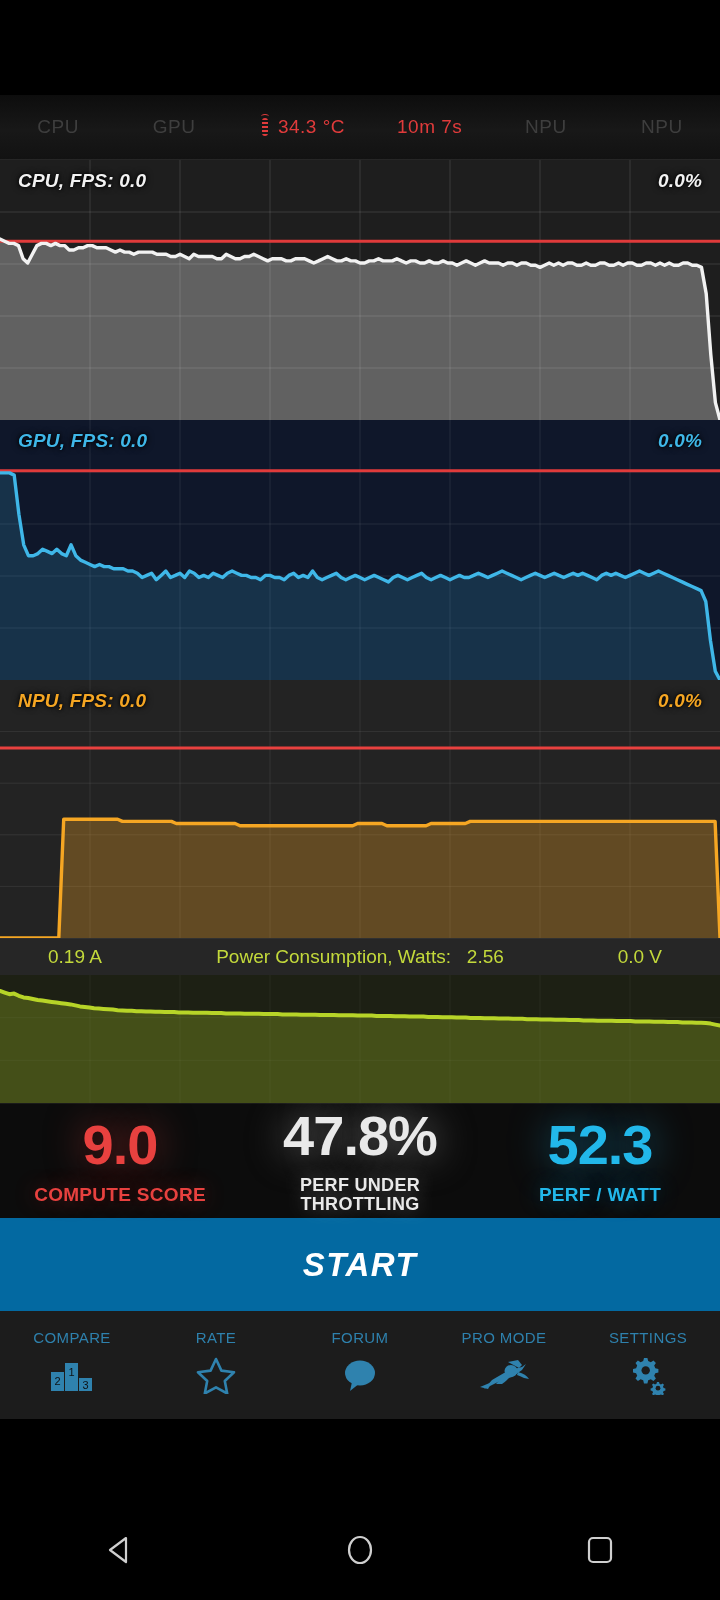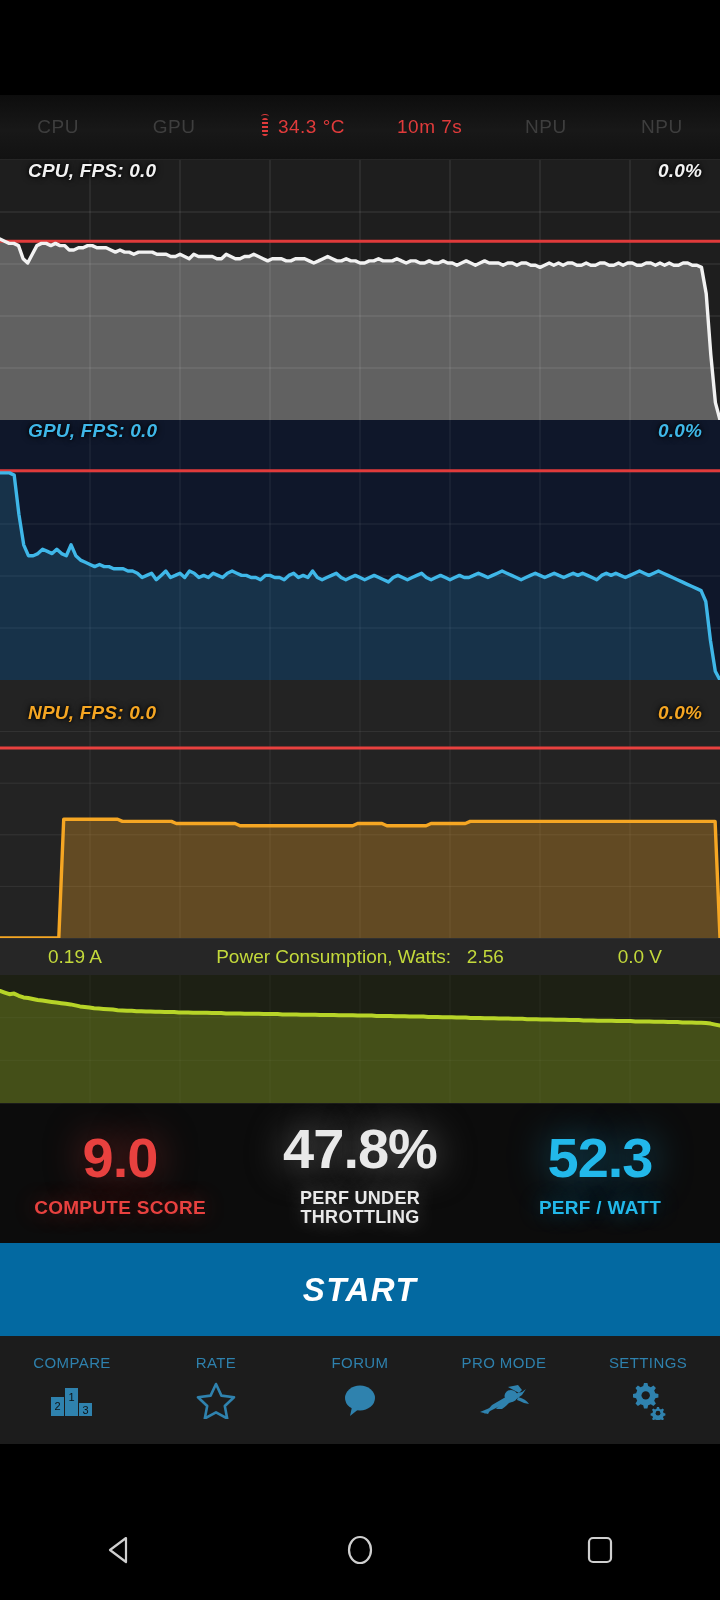--- a/index.html
+++ b/index.html
@@ -37,52 +37,52 @@
   }
   .thermo b{
     position:absolute; left:2px; top:-2px; width:8px; height:5px;
     border-top:1.5px solid #e03b3b; border-radius:50% 50% 0 0;
   }
 
   
   .graphs{ position:relative; }
   .graph{ position:relative; overflow:hidden; }
   .graph .hdr{
-    position:absolute; left:10px; right:0; top:0; height:42px;
-    display:flex; align-items:flex-start; justify-content:space-between;
+    position:absolute; left:0; right:0; top:0; height:42px;
+    display:flex; align-items:center; justify-content:space-between;
     padding:0 18px; z-index:4; pointer-events:none;
   }
   .graph .hdr span{
     font-size:19px; font-style:italic; font-weight:700; letter-spacing:.2px;
     text-shadow:0 0 7px rgba(0,0,0,.95),0 0 3px rgba(0,0,0,.9);
   }
   .graph svg{ position:absolute; inset:0; width:100%; height:100%; display:block; }
 
   .g-cpu{ height:260px; background:#1e1e1e; }
   .g-gpu{ height:260px; background:#0f172a; }
   .g-npu{ height:258px; background:#232323; }
   .g-pwr{ height:128px; background:#1d2014; }
 
   .c-cpu{ color:#f2f2f2; }
   .c-gpu{ color:#3fb7e8; }
-  .c-npu{ color:#f5a623;margin-top:22px; }
+  .c-npu{ color:#f5a623; }
 
   .pwrbar{
     height:37px; background:#262626; display:flex; align-items:center;
     position:relative; z-index:4;
     border-top:1px solid #303030;
   }
   .pwrbar .cell{ font-size:19px; color:#c3d93b; white-space:nowrap; }
   .pwrbar .left{ position:absolute; left:48px; }
   .pwrbar .mid{ width:100%; text-align:center; }
   .pwrbar .right{ position:absolute; right:58px; }
 
   
   .scores{
-    height:140px; background:#0c0c0c; display:flex; align-items:center;
+    height:115px; background:#0c0c0c; display:flex; align-items:center;
     border-top:1px solid #1a1a1a;
   }
   .score{ flex:1 1 0; text-align:center; }
   .score .big{
     font-size:56px; font-weight:700; line-height:1; letter-spacing:-1px;
   }
   .score .lbl{
     font-size:19px; font-weight:700; letter-spacing:.3px; margin-top:12px;
     line-height:1.05;
   }

